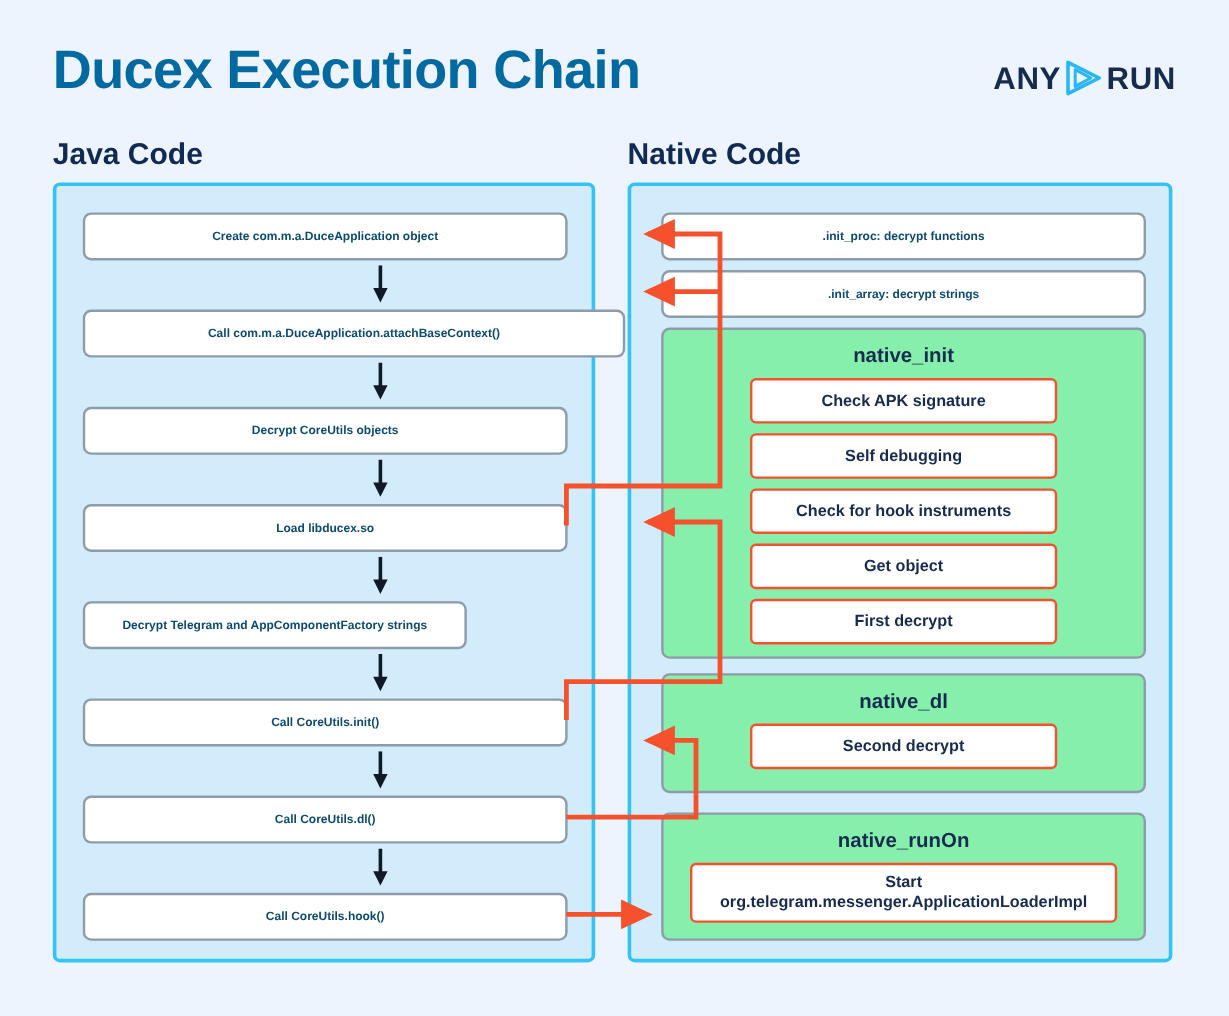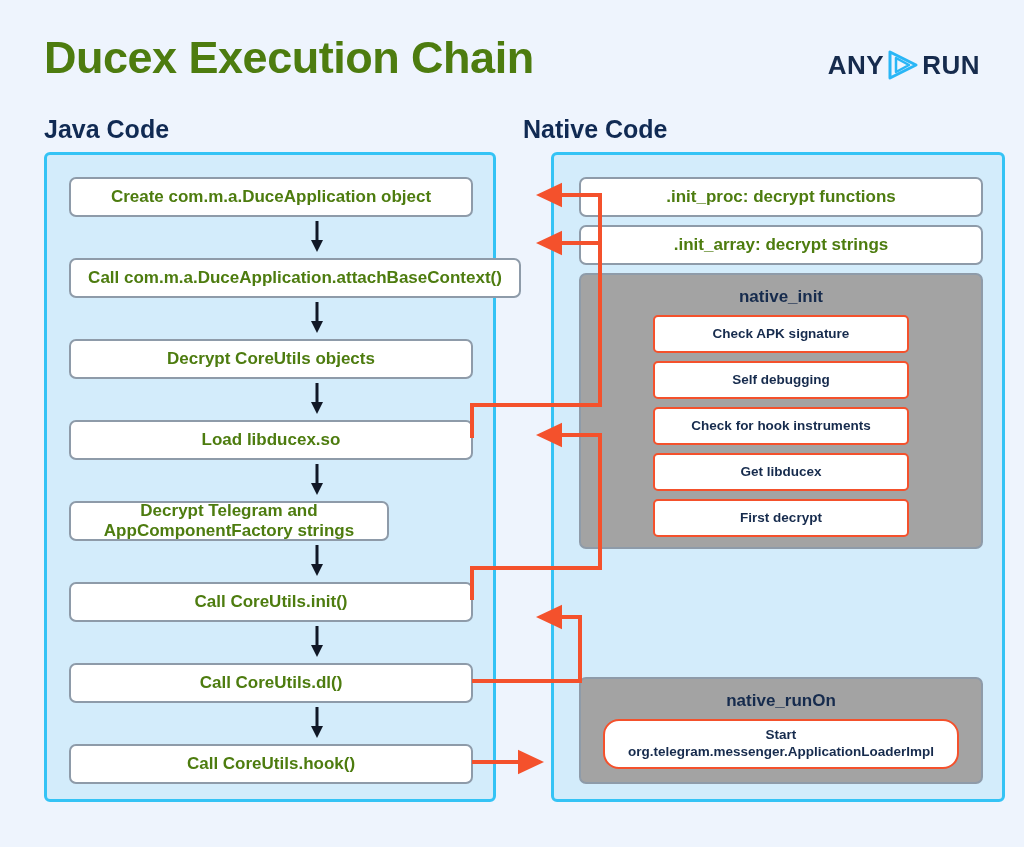--- a/index.html
+++ b/index.html
@@ -20,21 +20,21 @@
     height: 847px;
   }
 
   
   .title {
     position: absolute;
     left: 44px;
     top: 33px;
     font-size: 45px;
     font-weight: bold;
-    color: #4d7c0f;
+    color: #0369a1;
     letter-spacing: -0.5px;
     line-height: 1.1;
   }
   .logo {
     position: absolute;
     right: 44px;
     top: 48px;
     display: flex;
     align-items: center;
     height: 34px;
@@ -64,41 +64,41 @@
 
   
   .panel {
     position: absolute;
     background: #d3ecfb;
     border: 3px solid #34c3f5;
     border-radius: 6px;
     box-sizing: border-box;
   }
   .panel.java   { left: 44px;  top: 152px; width: 452px; height: 650px; }
-  .panel.native { left: 551px; top: 152px; width: 454px; height: 650px; }
+  .panel.native { left: 523px; top: 152px; width: 454px; height: 650px; }
 
   
   .node {
     position: absolute;
     background: #ffffff;
     border: 2px solid #8e9ba9;
     border-radius: 7px;
     box-sizing: border-box;
     display: flex;
     align-items: center;
     justify-content: center;
     text-align: center;
-    font-size: 17px;
-    font-weight: bold;
-    color: #4d7c0f;
+    font-size: 10px;
+    font-weight: bold;
+    color: #0c4a6e;
     padding: 0 10px;
   }
   .group {
     position: absolute;
-    background: #a3a3a3;
+    background: #86efac;
     border: 2px solid #8e9ba9;
     border-radius: 7px;
     box-sizing: border-box;
   }
   .group-title {
     text-align: center;
     font-size: 17px;
     font-weight: bold;
     color: #162b4d;
     margin-top: 12px;
@@ -201,28 +201,32 @@
 
   <div class="panel native">
     <div class="node" style="left:25px; top:22px; width:404px; height:40px;">.init_proc: decrypt functions</div>
     <div class="node" style="left:25px; top:70px; width:404px; height:40px;">.init_array: decrypt strings</div>
 
     <div class="group" style="left:25px; top:118px; width:404px; height:276px;">
       <div class="group-title">native_init</div>
       <div class="subnode">Check APK signature</div>
       <div class="subnode">Self debugging</div>
       <div class="subnode">Check for hook instruments</div>
-      <div class="subnode">Get libducex</div>
+      <div class="subnode">Get object</div>
       <div class="subnode">First decrypt</div>
     </div>
 
+    <div class="group" style="left:25px; top:406px; width:404px; height:100px;">
+      <div class="group-title">native_dl</div>
+      <div class="subnode">Second decrypt</div>
+    </div>
 
     <div class="group" style="left:25px; top:522px; width:404px; height:107px;">
       <div class="group-title">native_runOn</div>
-      <div class="subnode wide" style="white-space:pre-line;border-radius:16px;">Start
+      <div class="subnode wide" style="white-space:pre-line;">Start
 org.telegram.messenger.ApplicationLoaderImpl</div>
     </div>
   </div>
 
   <svg id="connectors" viewBox="0 0 1024 847">
     <defs>
       <marker id="ah" markerWidth="7" markerHeight="7" refX="5.6" refY="3.5" orient="auto" markerUnits="strokeWidth">
         <path d="M0,0.4 L6.6,3.5 L0,6.6 Z" fill="#f4512c"></path>
       </marker>
     </defs>

